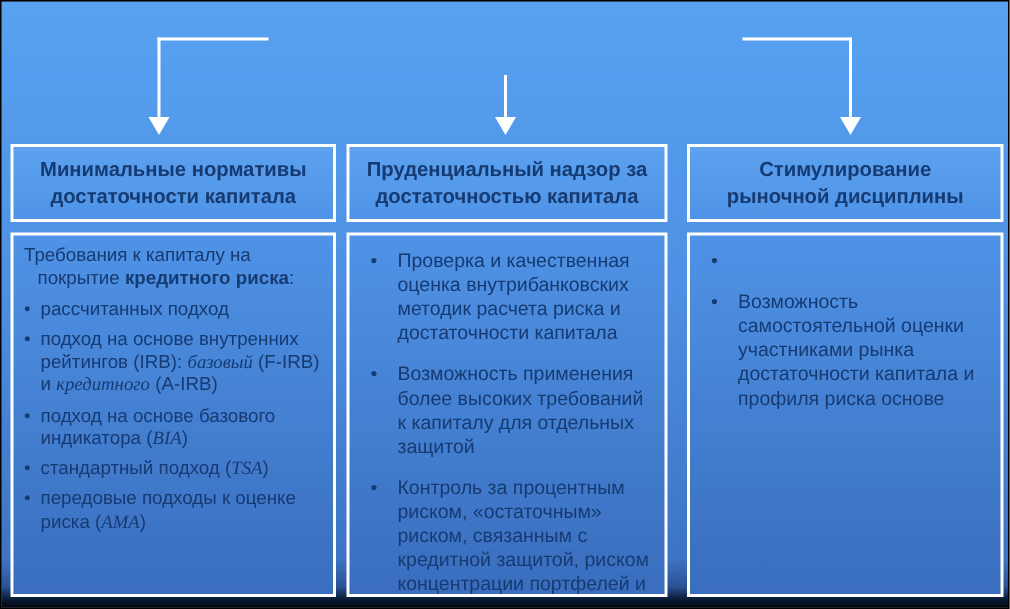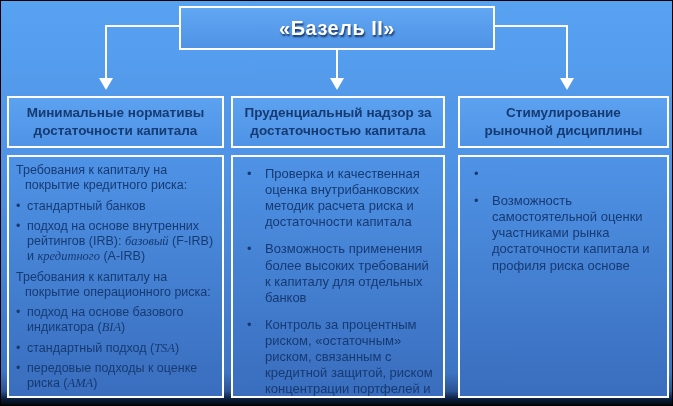--- a/index.html
+++ b/index.html
@@ -48,33 +48,30 @@
   .col-tight{padding:6px 5px 4px 7px;font-size:12.5px;line-height:1.22;}
   .col-wide{padding:9px 6px 4px 9px;font-size:13px;line-height:1.24;}
   .item{display:flex;align-items:flex-start;}
   .col-tight .item{margin-bottom:5px;}
   .col-wide .item{margin-bottom:11px;}
   .bullet{flex:none;}
   .col-tight .bullet{width:11px;}
   .col-wide .bullet{width:23px;box-sizing:border-box;padding-left:5px;}
   .txt{flex:1;min-width:0;}
   .col-tight .plain .txt{padding-left:9px;text-indent:-9px;}
-  .b{font-weight:normal;}
+  .b{font-weight:bold;}
   .i{font-style:italic;font-family:Liberation Serif, serif;}
   .hdr-text{display:inline-block;}
   .col3 .hdr-text{max-width:158px;}
 </style>
 </head>
 <body>
 
 <div class="canvas">
 
-  <div class="title-box">
-    <span class="title-text">«Базель II»</span>
-  </div>
 
   <div class="conn" style="left:104px;top:24px;width:74px;height:2px;"></div>
   <div class="conn" style="left:104px;top:24px;width:2px;height:53px;"></div>
   <div class="arrow-down" style="left:98px;top:77px;"></div>
 
   <div class="conn" style="left:335px;top:49px;width:2px;height:28px;"></div>
   <div class="arrow-down" style="left:329px;top:77px;"></div>
 
   <div class="conn" style="left:494px;top:24px;width:73px;height:2px;"></div>
   <div class="conn" style="left:565px;top:24px;width:2px;height:53px;"></div>
@@ -83,28 +80,25 @@
   <div class="col col1" style="left:6px;width:217px;">
     <div class="hdr">
       <span class="hdr-text">Минимальные нормативы достаточности капитала</span>
     </div>
     <div class="body col-tight">
         <div class="item plain">
           <span class="txt"><span>Требования к капиталу на покрытие </span><span class="b">кредитного риска</span><span>:</span></span>
         </div>
         <div class="item bulleted">
           <span class="bullet">•</span>
-          <span class="txt"><span>стандартный банков</span></span>
+          <span class="txt"><span>рассчитанных подход</span></span>
         </div>
         <div class="item bulleted">
           <span class="bullet">•</span>
           <span class="txt"><span>подход на основе внутренних рейтингов (IRB): </span><span class="i">базовый</span><span> (F-IRB) и </span><span class="i">кредитного</span><span> (A-IRB)</span></span>
-        </div>
-        <div class="item plain">
-          <span class="txt"><span>Требования к капиталу на покрытие </span><span class="b">операционного риска</span><span>:</span></span>
         </div>
         <div class="item bulleted">
           <span class="bullet">•</span>
           <span class="txt"><span>подход на основе базового индикатора (</span><span class="i">BIA</span><span>)</span></span>
         </div>
         <div class="item bulleted">
           <span class="bullet">•</span>
           <span class="txt"><span>стандартный подход (</span><span class="i">TSA</span><span>)</span></span>
         </div>
         <div class="item bulleted">
@@ -118,21 +112,21 @@
     <div class="hdr">
       <span class="hdr-text">Пруденциальный надзор за достаточностью капитала</span>
     </div>
     <div class="body col-wide">
         <div class="item bulleted">
           <span class="bullet">•</span>
           <span class="txt"><span>Проверка и качественная оценка внутрибанковских методик расчета риска и достаточности капитала</span></span>
         </div>
         <div class="item bulleted">
           <span class="bullet">•</span>
-          <span class="txt"><span>Возможность применения более высоких требований к капиталу для отдельных банков</span></span>
+          <span class="txt"><span>Возможность применения более высоких требований к капиталу для отдельных защитой</span></span>
         </div>
         <div class="item bulleted">
           <span class="bullet">•</span>
           <span class="txt"><span>Контроль за процентным риском, «остаточным» риском, связанным с кредитной защитой, риском концентрации портфелей и прочими рисками банков</span></span>
         </div>
       </div>
   </div>
 
   <div class="col col3" style="left:457px;width:211px;">
     <div class="hdr">

